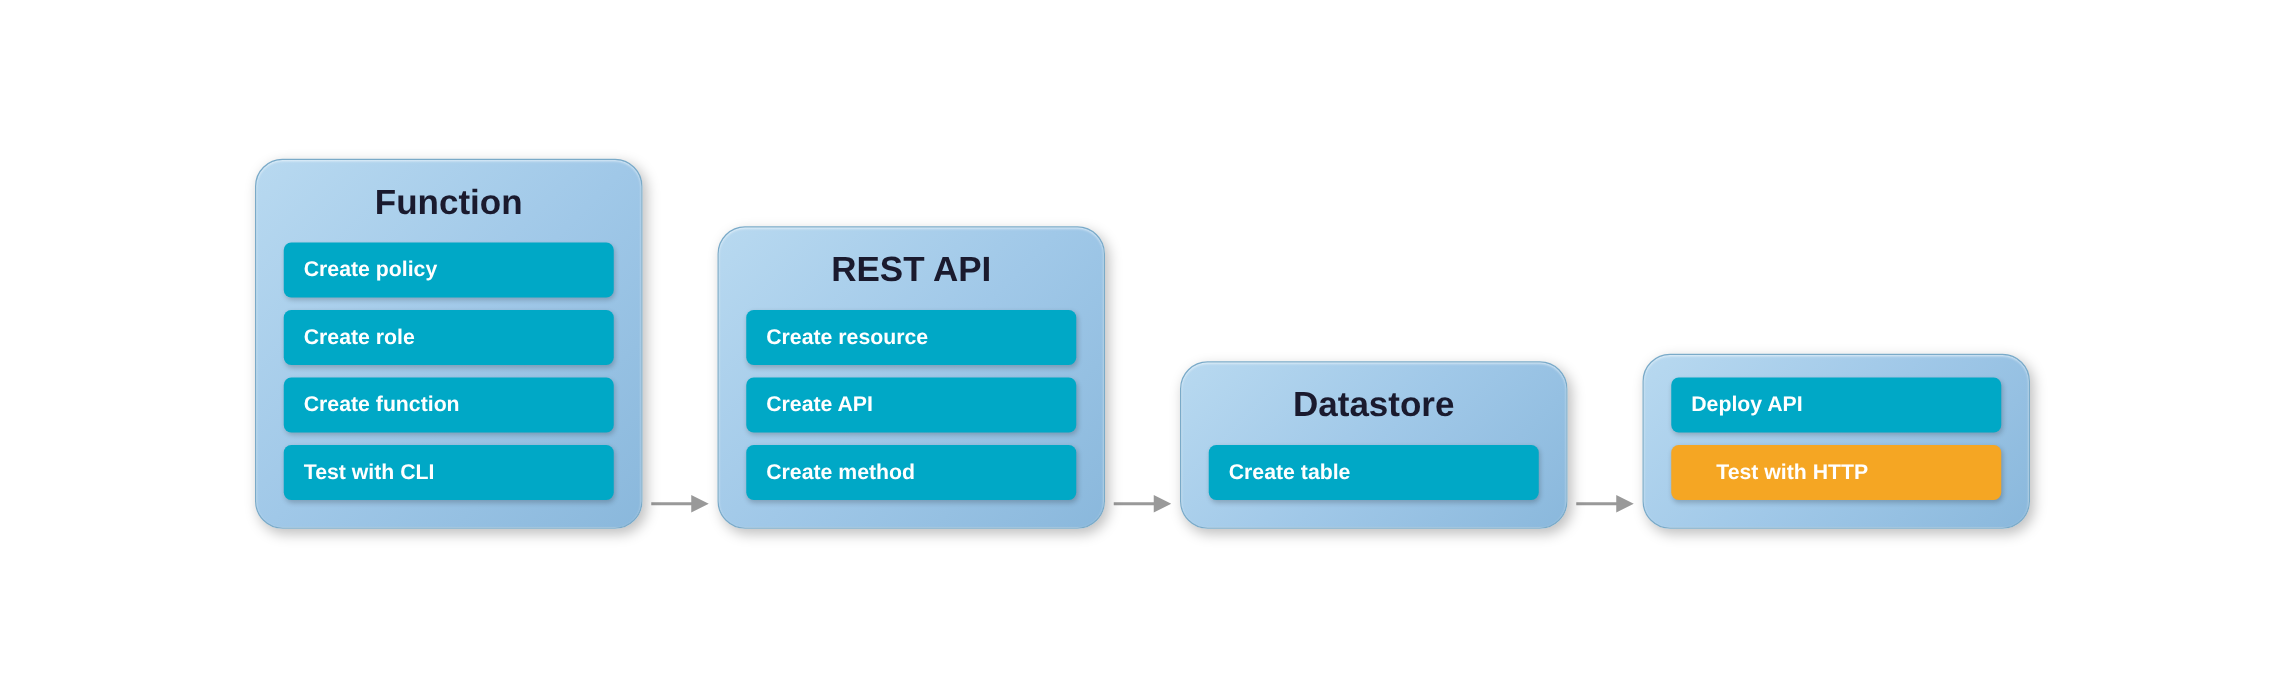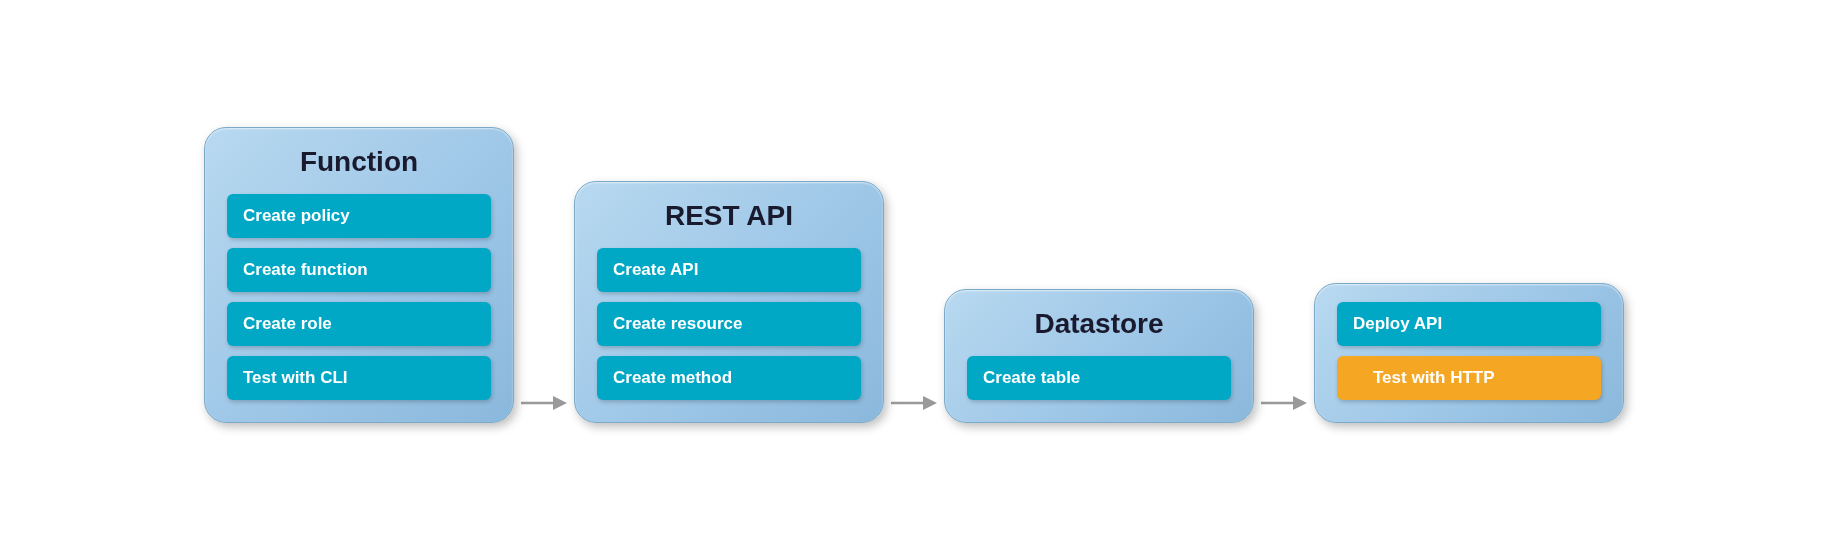--- a/index.html
+++ b/index.html
@@ -69,38 +69,38 @@
   </style>
 </head>
 <body>
 
 <div class="diagram">
 
   <div class="panel">
     <div class="panel-title">Function</div>
     <div class="items">
       <button class="item-btn">Create policy</button>
+      <button class="item-btn">Create role</button>
       <button class="item-btn">Create function</button>
-      <button class="item-btn">Create role</button>
       <button class="item-btn">Test with CLI</button>
     </div>
   </div>
 
   <div class="arrow">
     <svg viewBox="0 0 50 40" xmlns="http://www.w3.org/2000/svg">
       <line x1="2" y1="20" x2="38" y2="20" stroke="#999" stroke-width="2.5"></line>
       <polygon points="34,13 48,20 34,27" fill="#999"></polygon>
     </svg>
   </div>
 
   <div class="panel">
     <div class="panel-title">REST API</div>
     <div class="items">
+      <button class="item-btn">Create resource</button>
       <button class="item-btn">Create API</button>
-      <button class="item-btn">Create resource</button>
       <button class="item-btn">Create method</button>
     </div>
   </div>
 
   <div class="arrow">
     <svg viewBox="0 0 50 40" xmlns="http://www.w3.org/2000/svg">
       <line x1="2" y1="20" x2="38" y2="20" stroke="#999" stroke-width="2.5"></line>
       <polygon points="34,13 48,20 34,27" fill="#999"></polygon>
     </svg>
   </div>

